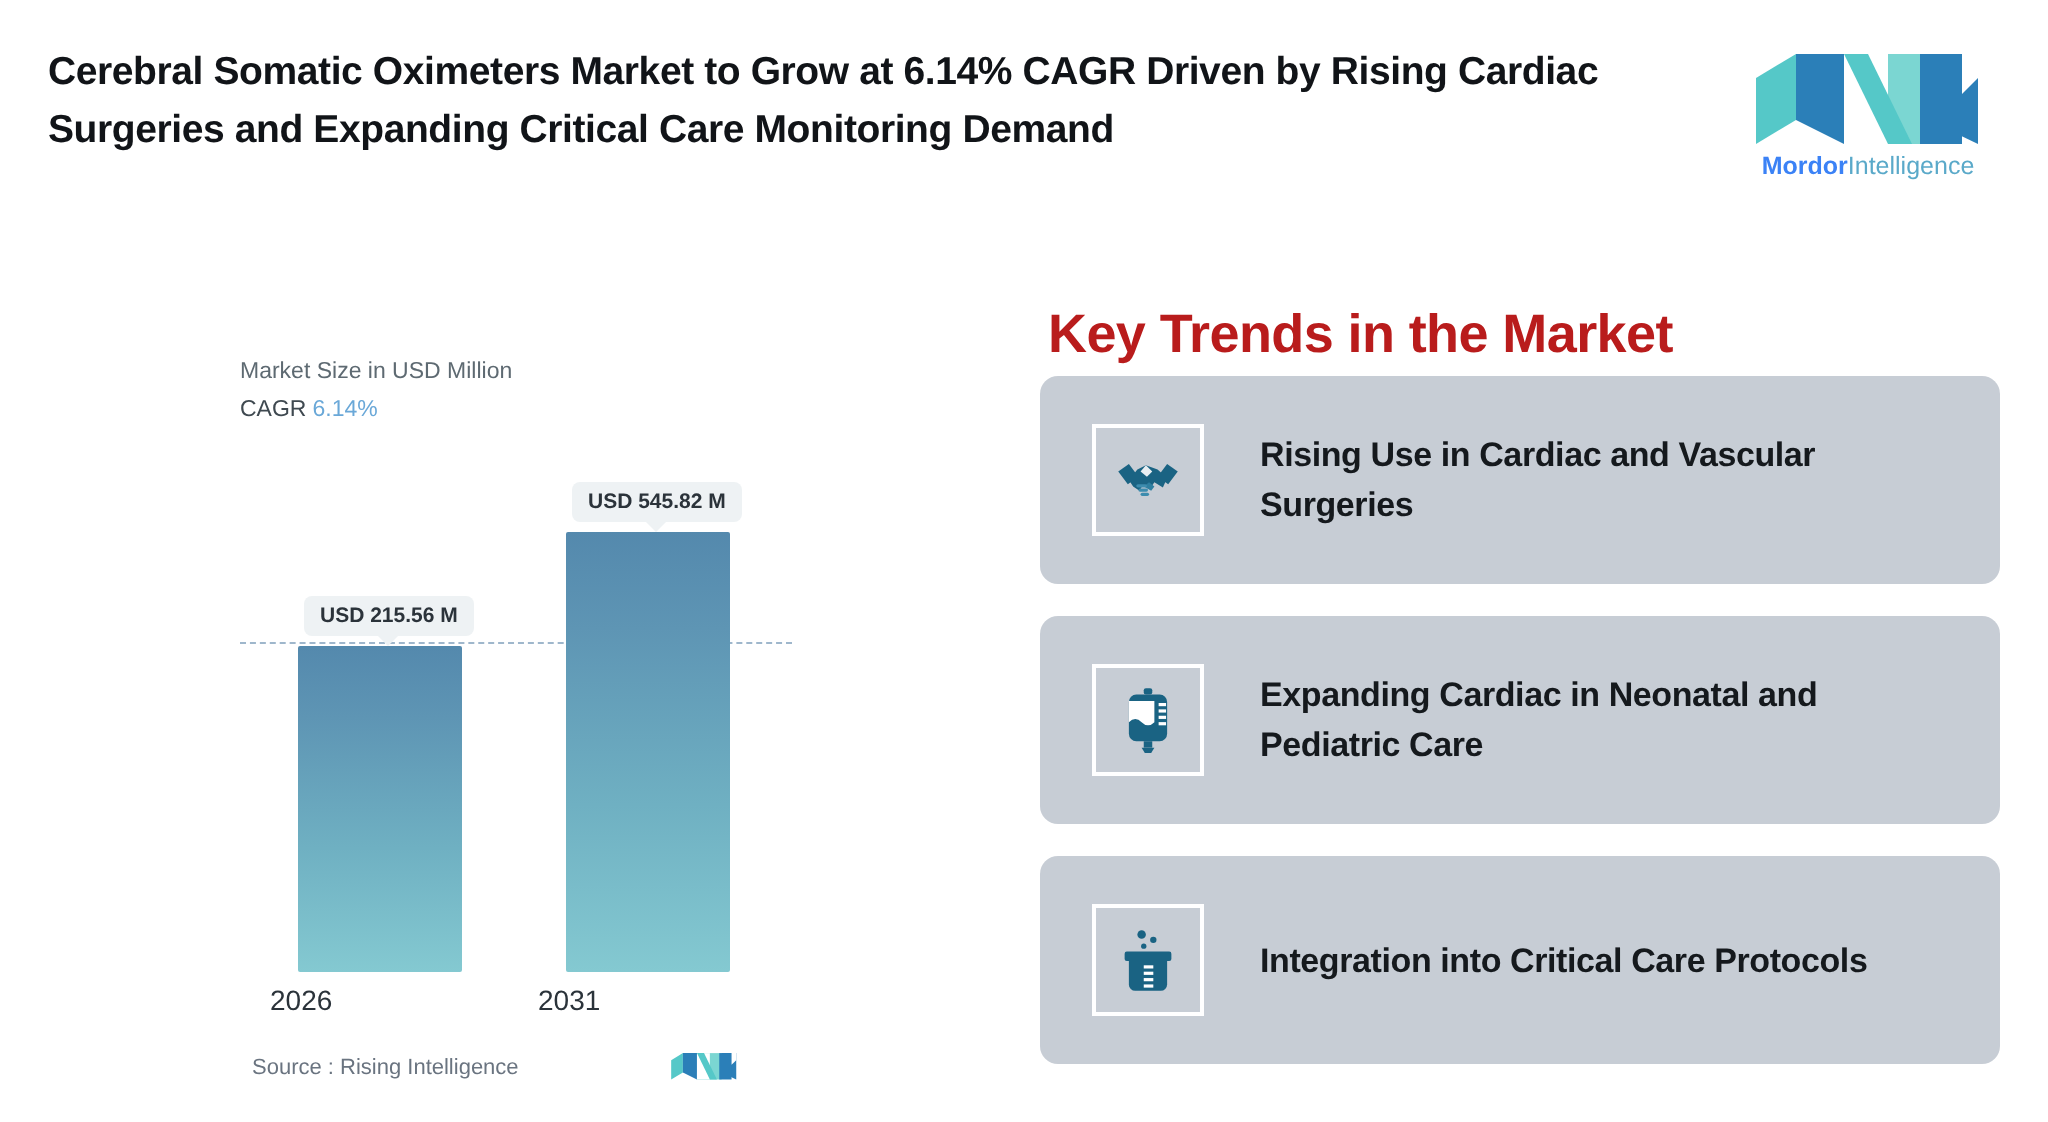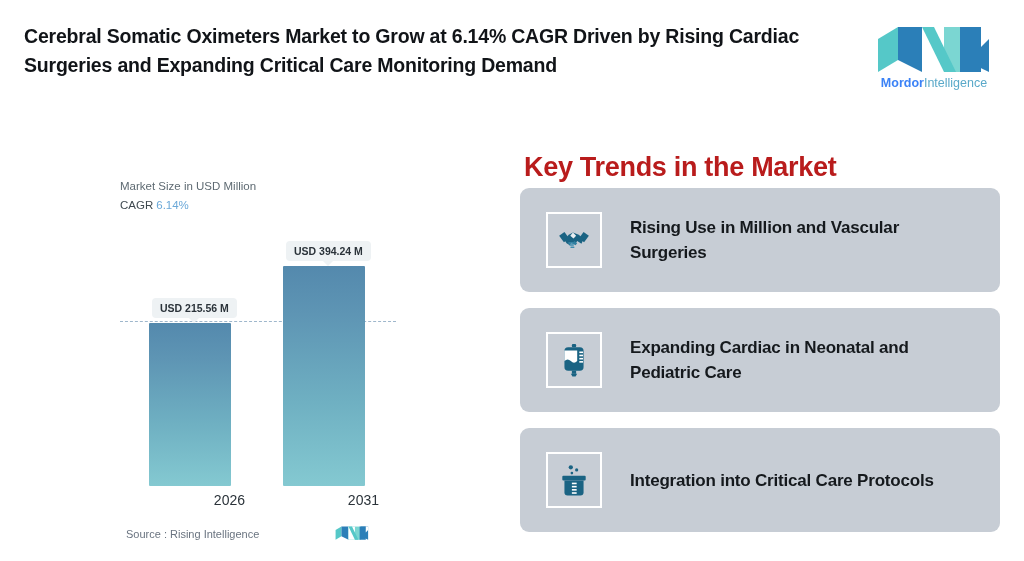--- a/index.html
+++ b/index.html
@@ -63,21 +63,21 @@
   .vlabel.v1 { left: 152px; top: 298px; }
   .vlabel.v2 { left: 286px; top: 241px; }
   .vlabel::after {
     content: ""; position: absolute; left: 50%; bottom: -5px;
     margin-left: -5px; width: 0; height: 0;
     border-left: 5px solid transparent; border-right: 5px solid transparent;
     border-top: 5px solid #eef2f4;
   }
 
   .xlabel {
-    position: absolute; top: 492px; width: 110px; text-align: right;
+    position: absolute; top: 492px; width: 110px; text-align: left;
     font-size: 14px; color: #2b333a;
   }
   .xlabel.x1 { left: 135px; }
   .xlabel.x2 { left: 269px; }
 
   .source {
     position: absolute; left: 126px; top: 528px;
     font-size: 11px; color: #6a7480; letter-spacing: 0;
   }
   .source-mark { position: absolute; left: 335px; top: 524px; width: 34px; height: 18px; }
@@ -136,21 +136,21 @@
     <div class="chart-cagr">
       <span>CAGR</span><span class="val">6.14%</span>
     </div>
 
     <div class="guideline"></div>
 
     <div class="bar b1"></div>
     <div class="bar b2"></div>
 
     <div class="vlabel v1">USD 215.56 M</div>
-    <div class="vlabel v2">USD 394.24 M</div>
+    <div class="vlabel v2">USD 545.82 M</div>
 
     <div class="xlabel x1">2026</div>
     <div class="xlabel x2">2031</div>
 
     <div class="source">Source :  Rising Intelligence</div>
     <svg class="source-mark" viewBox="0 0 116 48">
       <polygon points="2,47 2,14 22,2 22,35" fill="#55c8c8"></polygon>
       <polygon points="22,2 46,2 46,47 22,35" fill="#2b7fb8"></polygon>
       <polygon points="46,2 68,2 68,47 46,47" fill="#55c8c8"></polygon>
       <polygon points="68,2 88,2 88,47 68,47" fill="#7bd6d2"></polygon>
@@ -174,21 +174,21 @@
             <path d="M60 24 L50 17 L41 29 L51 36 Z"></path>
             <path d="M22 22 L30 18 L41 22 L50 30 L46 39 L38 34 L34 40 L27 37 L24 42 L18 38 L14 32 Z"></path>
             <path d="M28 38 L33 34 L38 38 L35 42 Z" fill="#2f7fa0"></path>
             <rect x="21" y="36" width="10" height="3" rx="1.5" fill="#3d8cae"></rect>
             <rect x="23" y="40" width="9" height="3" rx="1.5" fill="#3d8cae"></rect>
             <rect x="25" y="44" width="8" height="3" rx="1.5" fill="#3d8cae"></rect>
             <path d="M30 18 L36 24 L31 29 L25 24 Z" fill="#e8eef2"></path>
           </g>
         </svg>
       </div>
-      <div class="card-text">Rising Use in Million and Vascular Surgeries</div>
+      <div class="card-text">Rising Use in Cardiac and Vascular Surgeries</div>
     </div>
 
     <div class="card">
       <div class="icon-box">
         <svg viewBox="0 0 64 64">
           <g fill="#1a6383">
             <rect x="28" y="2" width="8" height="6" rx="2"></rect>
             <rect x="14" y="8" width="36" height="44" rx="7"></rect>
             <rect x="28" y="52" width="8" height="6"></rect>
             <path d="M26 58 h12 l-3 5 h-6 Z"></path>

